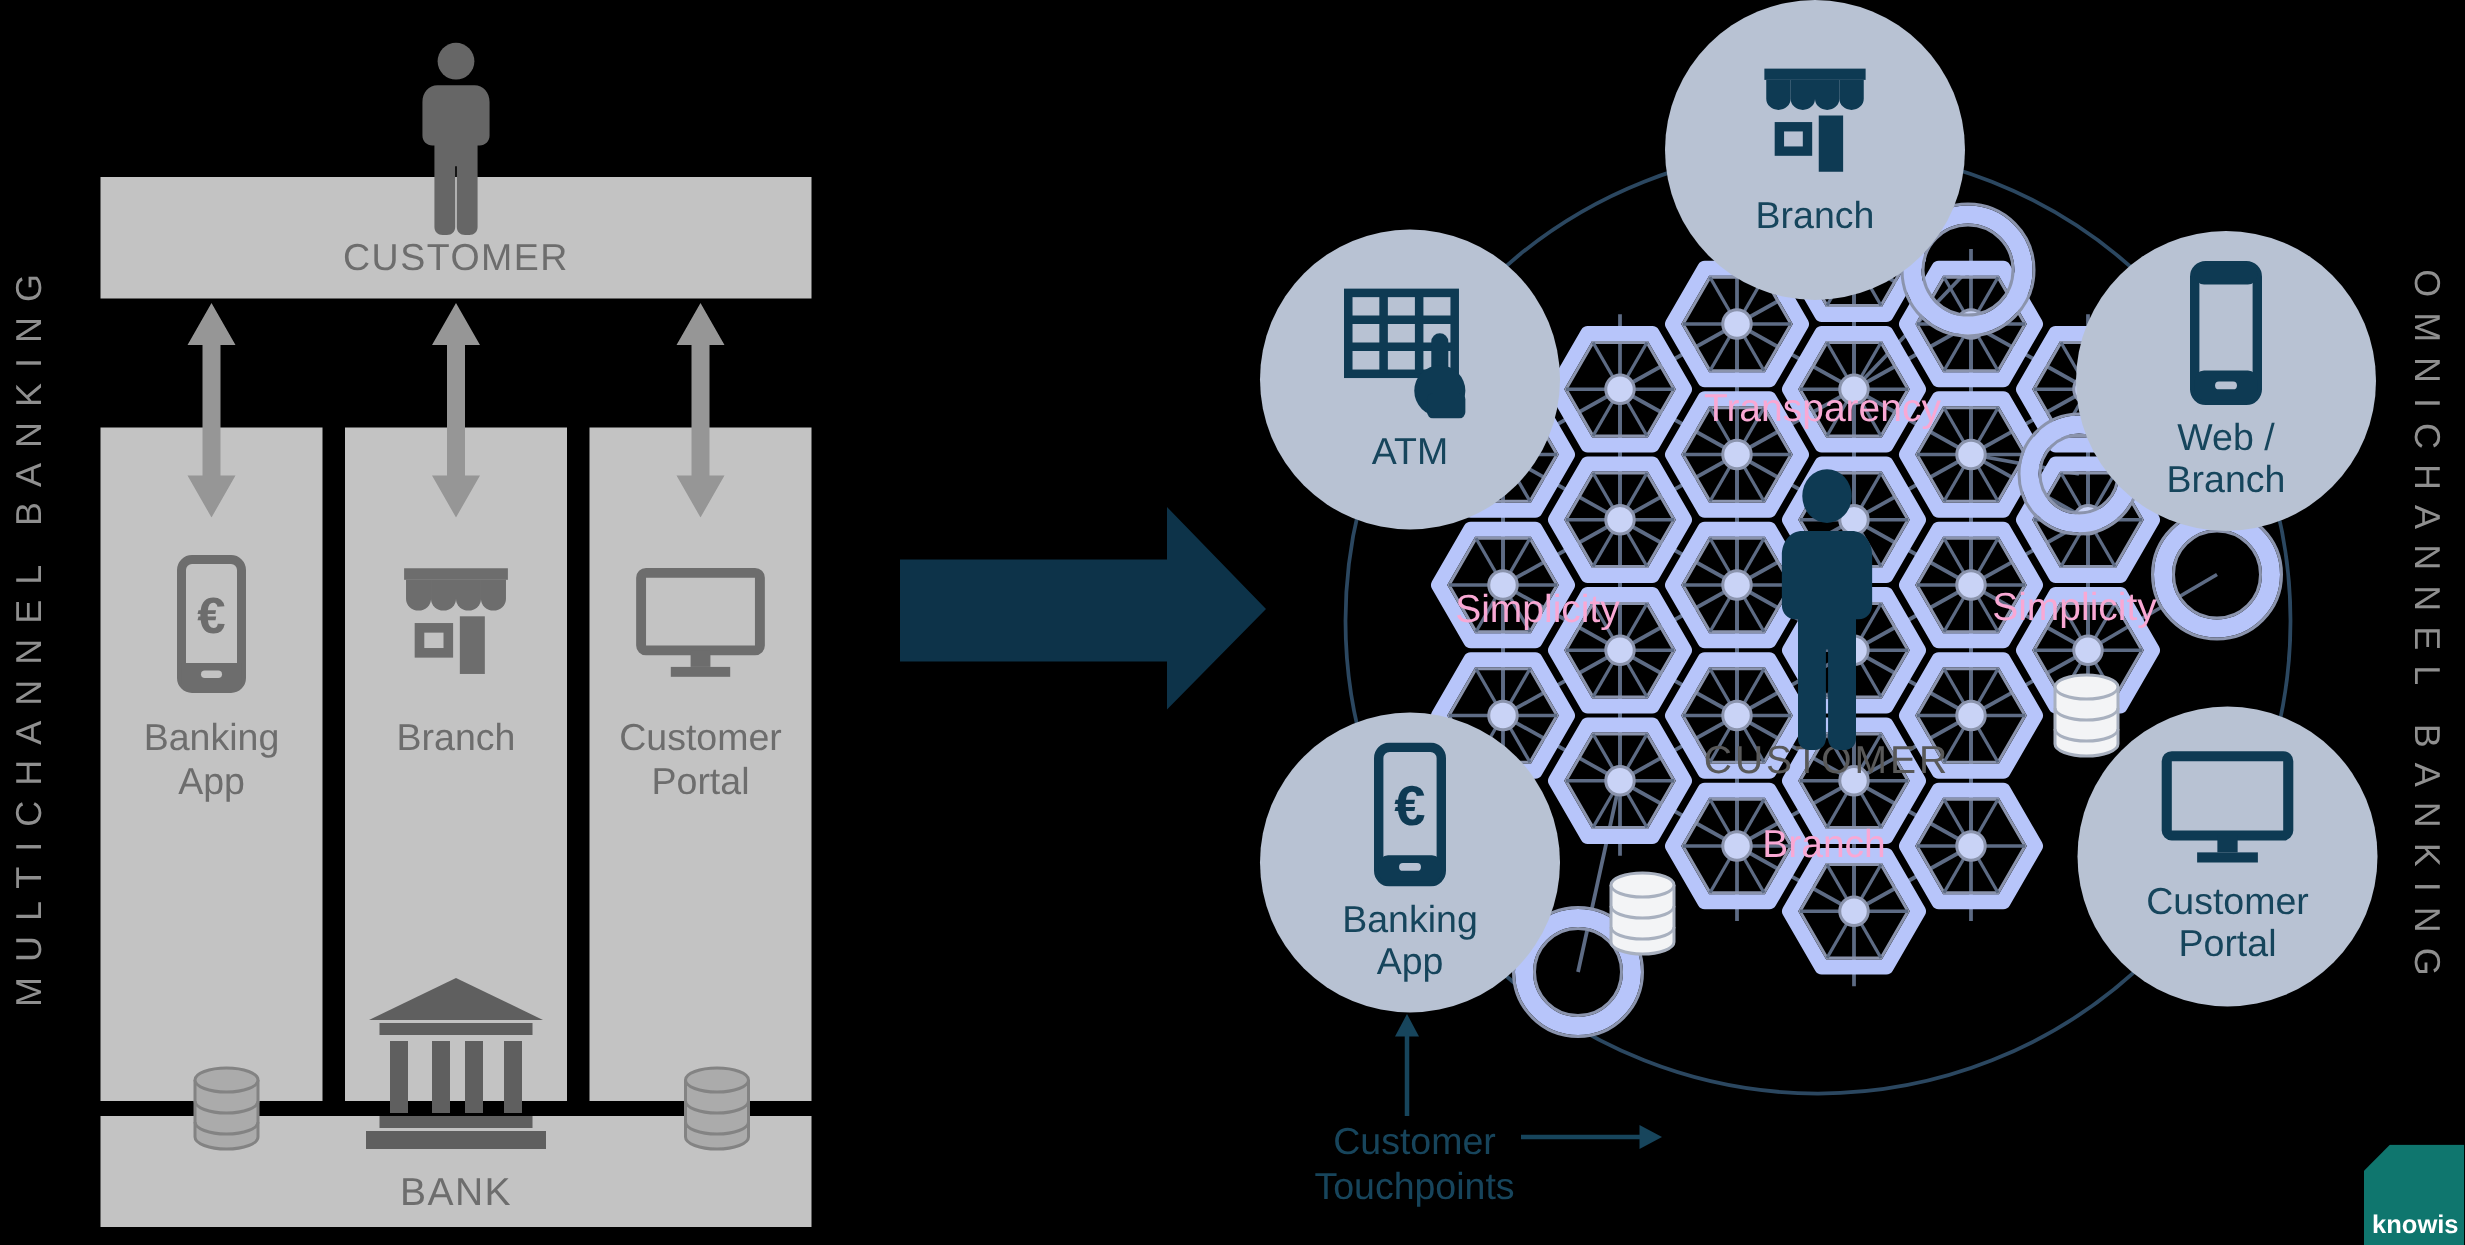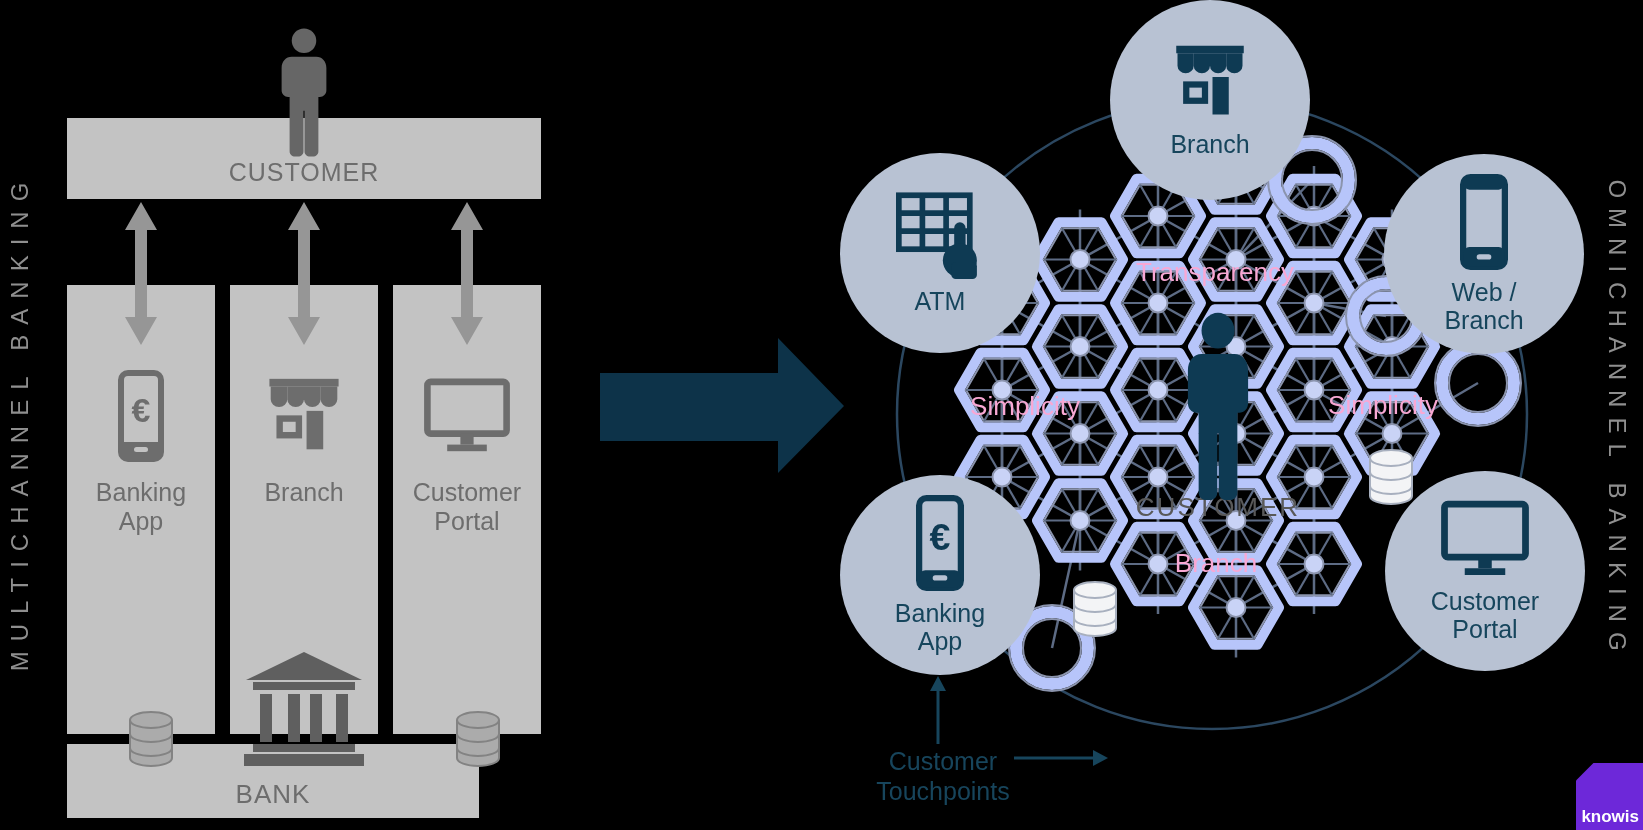--- a/index.html
+++ b/index.html
@@ -12,21 +12,21 @@
     position:absolute;width:720px;height:34px;line-height:34px;text-align:center;
     font-size:24px;letter-spacing:10px;color:#8f8f8f;white-space:nowrap;
   }
   .vlabel.left{left:-340px;top:405px;transform:rotate(-90deg);}
   .vlabel.right{left:1257px;top:403px;transform:rotate(90deg);}
 
   
   .gray-bar{position:absolute;background:#c3c3c3;}
   .bar-top{left:67px;top:118px;width:474px;height:81px;display:flex;align-items:flex-end;justify-content:center;}
   .bar-top .bar-text{color:#6d6d6d;font-size:25px;letter-spacing:1px;padding-bottom:12px;}
-  .bar-bottom{left:67px;top:744px;width:412px;height:74px;display:flex;align-items:flex-end;justify-content:center;}
+  .bar-bottom{left:67px;top:744px;width:474px;height:74px;display:flex;align-items:flex-end;justify-content:center;}
   .bar-bottom .bar-text{color:#6d6d6d;font-size:26px;letter-spacing:1px;padding-bottom:8px;}
   .gray-col{position:absolute;top:285px;height:449px;width:148px;background:#c3c3c3;
     display:flex;flex-direction:column;align-items:center;padding-top:83px;box-sizing:border-box;}
   .gray-col .icon-slot{height:96px;display:flex;align-items:center;justify-content:center;}
   .col-label{margin-top:14px;color:#6d6d6d;font-size:25px;line-height:1.15;text-align:center;white-space:pre-line;}
   .person-left{position:absolute;left:272px;top:28px;}
   .lp-arrow{position:absolute;top:202px;}
   .cylinder{position:absolute;}
   .bank-icon{position:absolute;left:244px;top:652px;}
 
@@ -39,21 +39,21 @@
     position:absolute;width:200px;height:200px;border-radius:50%;background:#b8c2d3;
     display:flex;flex-direction:column;align-items:center;justify-content:center;
   }
   .tp-circle .circle-label{color:#16455c;font-size:25px;line-height:1.14;text-align:center;white-space:pre-line;margin-top:8px;}
   .quality{position:absolute;transform:translate(-50%,-50%);color:#f9a8d4;font-size:26px;white-space:nowrap;}
   .center-customer{position:absolute;left:1218px;top:507px;transform:translate(-50%,-50%);color:#595959;font-size:26px;letter-spacing:2px;}
   .person-right{position:absolute;left:1175px;top:312px;}
   .touchpoints{position:absolute;left:943px;top:776px;transform:translate(-50%,-50%);
     color:#17455c;font-size:25px;line-height:1.2;text-align:center;white-space:pre-line;}
   
-  .logo{position:absolute;left:1576px;top:763px;width:67px;height:67px;background:#6d28d9;
+  .logo{position:absolute;left:1576px;top:763px;width:67px;height:67px;background:#0f766e;
     clip-path:polygon(26% 0%,100% 0%,100% 100%,0% 100%,0% 26%);}
   .logo span{position:absolute;right:4px;bottom:3px;color:#fff;font-weight:bold;font-size:17px;}
 </style>
 </head>
 <body>
 
 <div class="stage">
 
   <div class="vlabel left">MULTICHANNEL BANKING</div>
   <div class="vlabel right">OMNICHANNEL BANKING</div>

